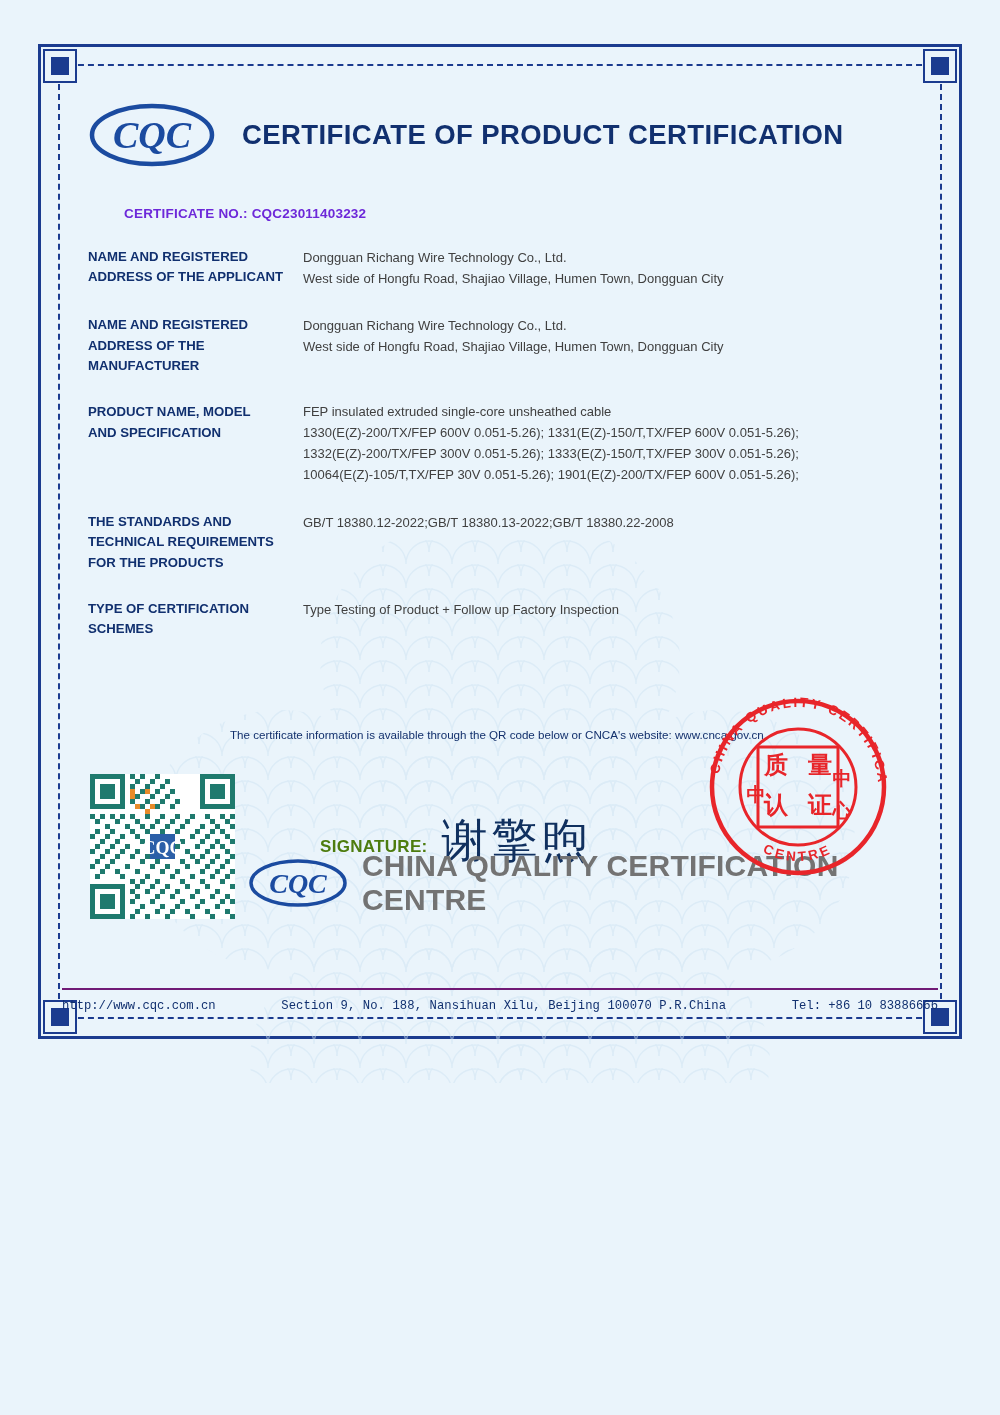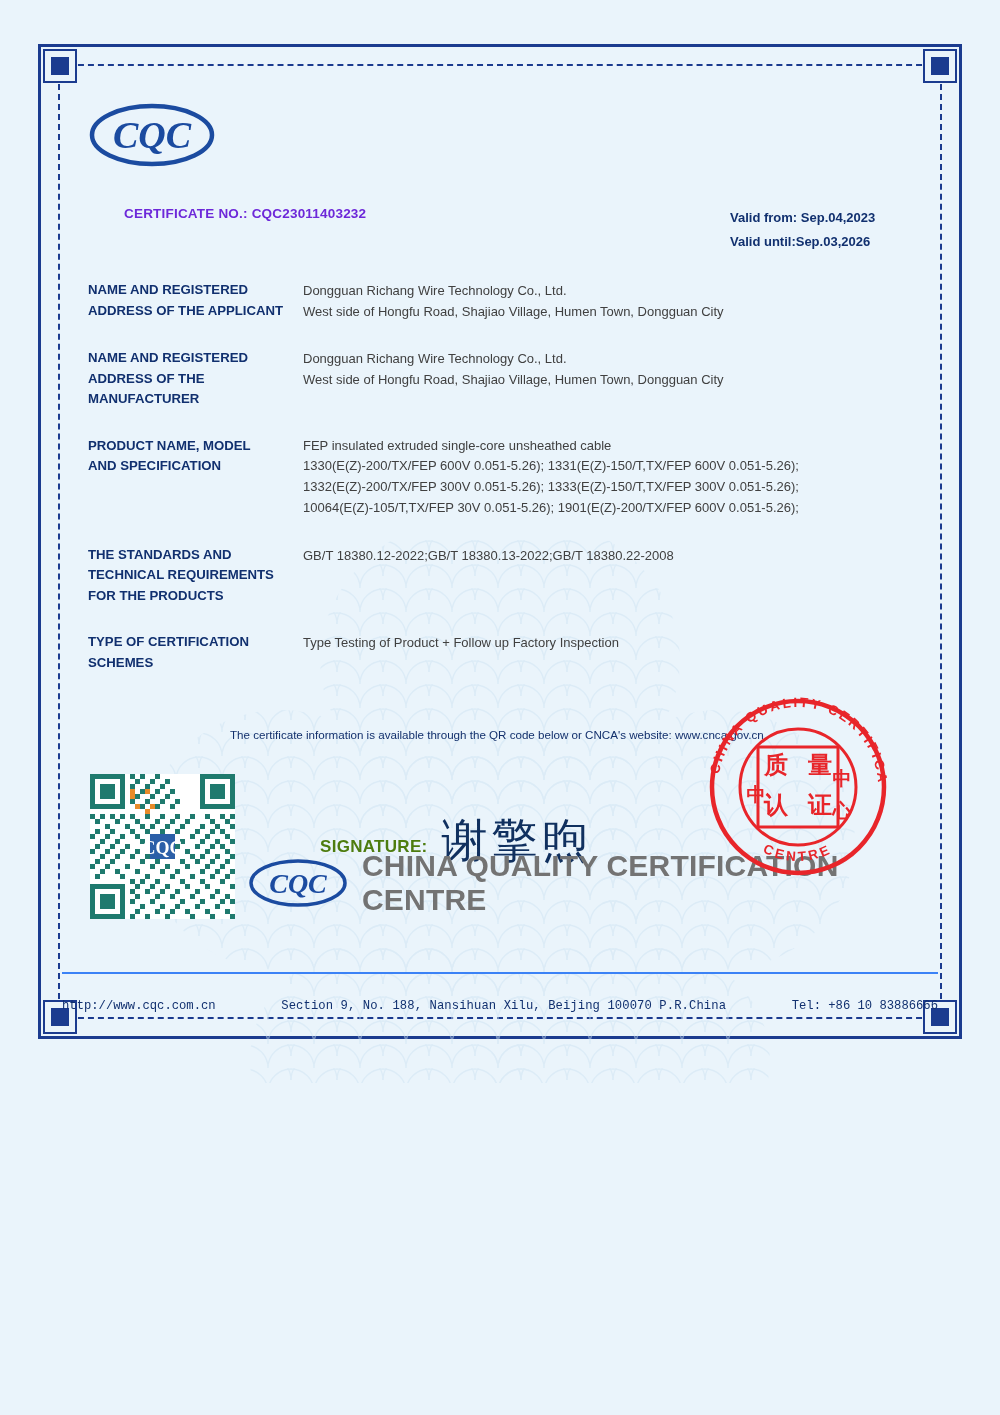--- a/index.html
+++ b/index.html
@@ -169,22 +169,22 @@
   .seal {
     position: absolute;
     right: 8px; bottom: 58px;
     width: 212px; height: 212px;
   }
 
   
   .footer {
     position: absolute;
     left: 62px; right: 62px; bottom: 70px;
-    border-top: 2px solid #3b82f6;
-    padding-top: 25px;
+    border-top: 2px solid #701a75;
+    padding-top: 9px;
     display: flex; justify-content: space-between; align-items: center;
     font-family: "Liberation Mono", monospace;
     font-size: 12.2px;
     color: #11306f;
   }
   .footer .mid { letter-spacing: 0.1px; }
 </style>
 </head>
 <body>
 
@@ -226,28 +226,25 @@
     </g>
   </svg>
 
   <div class="content">
 
     <div class="head">
       <svg class="cqc-logo" viewBox="0 0 128 66">
         <ellipse cx="64" cy="33" rx="60" ry="29" fill="none" stroke="#1b4ba0" stroke-width="4.5"></ellipse>
         <text x="64" y="46" text-anchor="middle" font-family="Liberation Serif, serif" font-size="38" font-weight="bold" font-style="italic" fill="#1b4ba0">CQC</text>
       </svg>
+      <div class="doc-title">CERTIFICATE OF PRODUCT CERTIFICATION</div>
     </div>
 
     <div class="certno-row">
       <div class="certno">CERTIFICATE NO.: CQC23011403232</div>
-      <div class="valid">
-        <div>Valid from: Sep.04,2023</div>
-        <div>Valid until:Sep.03,2026</div>
-      </div>
     </div>
 
     <table class="fields">
       <tbody>
           <tr>
         <td class="label">NAME AND REGISTERED
 ADDRESS OF THE APPLICANT</td>
         <td class="value">Dongguan Richang Wire Technology Co., Ltd.
 West side of Hongfu Road, Shajiao Village, Humen Town, Dongguan City</td>
       </tr>

